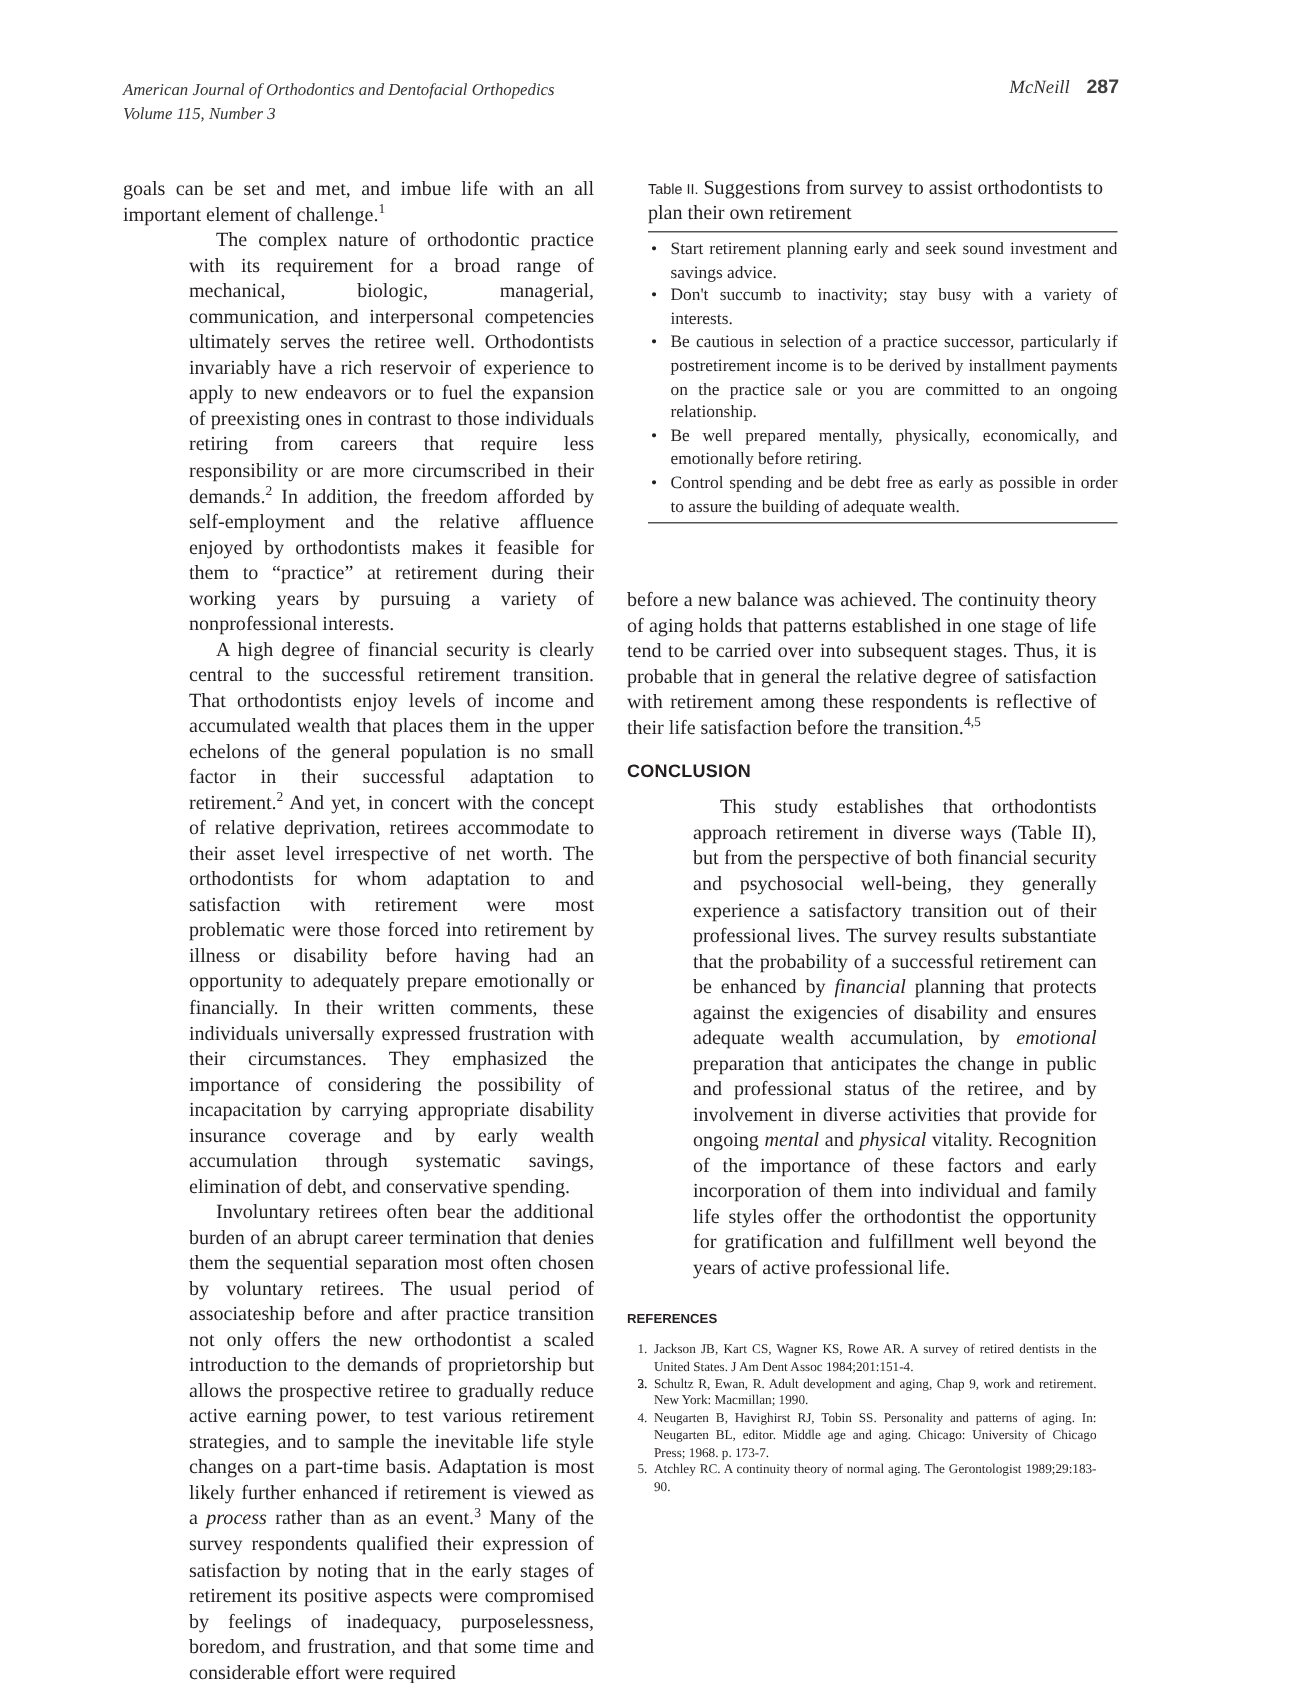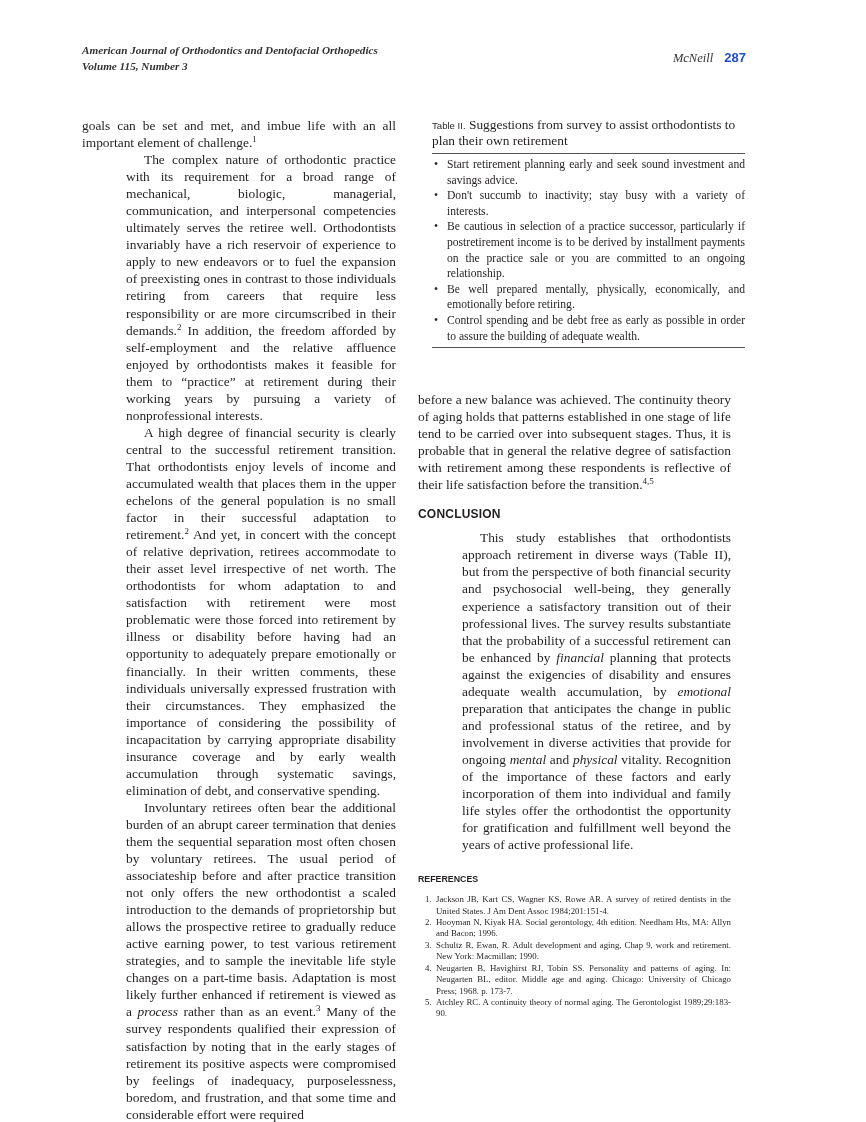--- a/index.html
+++ b/index.html
@@ -1,20 +1,20 @@
 <!DOCTYPE html>
 <html><head>
 <meta charset="utf-8">
 <style>
   html, body { margin: 0; padding: 0; background: #ffffff; }
   body { width: 866px; height: 1122px; position: relative; overflow: hidden; color: #231f20; font-family: "Liberation Serif", serif; }
-  .hdr-left { position: absolute; left: 82px; top: 42px; font-style: italic; font-size: 11.2px; line-height: 16px; color: #333; font-weight: bold; }
+  .hdr-left { position: absolute; left: 82px; top: 52px; font-style: italic; font-size: 11.2px; line-height: 16px; color: #333; }
   .hdr-right { position: absolute; right: 120px; top: 50px; font-size: 12.5px; color: #333; }
   .hdr-right .author { font-style: italic; margin-right: 8px; }
-  .hdr-right .pageno { font-family: "Liberation Sans", sans-serif; font-weight: bold; font-size: 13px; color: #1d4ed8; }
+  .hdr-right .pageno { font-family: "Liberation Sans", sans-serif; font-weight: bold; font-size: 13px; color: #404040; }
 
   .col { position: absolute; font-size: 13.4px; line-height: 17.05px; text-align: justify; }
   .col p { margin: 0; }
   .col p.ind { text-indent: 18px; margin-left: 44px; }
   #left-col { left: 82px; top: 117px; width: 314px; }
   #right-col { left: 418px; top: 391px; width: 313px; }
   sup { font-size: 9px; line-height: 0; vertical-align: 5px; }
   i { font-style: italic; }
 
   #table2 { position: absolute; left: 432px; top: 117px; width: 313px; }
@@ -65,18 +65,18 @@
   <div class="rule"></div>
 </div>
 
 <div class="col" id="right-col">
   <p><span>before a new balance was achieved. The continuity theory of aging holds that patterns established in one stage of life tend to be carried over into subsequent stages. Thus, it is probable that in general the relative degree of satisfaction with retirement among these respondents is reflective of their life satisfaction before the transition.</span><sup>4,5</sup></p>
   <div class="section-h">CONCLUSION</div>
   <p class="ind"><span>This study establishes that orthodontists approach retirement in diverse ways (Table II), but from the perspective of both financial security and psychosocial well-being, they generally experience a satisfactory transition out of their professional lives. The survey results substantiate that the probability of a successful retirement can be enhanced by </span><i>financial</i><span> planning that protects against the exigencies of disability and ensures adequate wealth accumulation, by </span><i>emotional</i><span> preparation that anticipates the change in public and professional status of the retiree, and by involvement in diverse activities that provide for ongoing </span><i>mental</i><span> and </span><i>physical</i><span> vitality. Recognition of the importance of these factors and early incorporation of them into individual and family life styles offer the orthodontist the opportunity for gratification and fulfillment well beyond the years of active professional life.</span></p>
   <div class="refs-h">REFERENCES</div>
   <ol class="refs">
     <li><span class="num">1.</span><span>Jackson JB, Kart CS, Wagner KS, Rowe AR. A survey of retired dentists in the United States. J Am Dent Assoc 1984;201:151-4.</span></li>
-    <li><span class="num">2.</span><span>Hooyman N, Kiyak HA. Social gerontology, 4th edition. Needham Hts, MA: Allyn and Bacon; 1996.</span></li>
+    <li><span class="num">2.</span></li>
     <li><span class="num">3.</span><span>Schultz R, Ewan, R. Adult development and aging, Chap 9, work and retirement. New York: Macmillan; 1990.</span></li>
     <li><span class="num">4.</span><span>Neugarten B, Havighirst RJ, Tobin SS. Personality and patterns of aging. In: Neugarten BL, editor. Middle age and aging. Chicago: University of Chicago Press; 1968. p. 173-7.</span></li>
     <li><span class="num">5.</span><span>Atchley RC. A continuity theory of normal aging. The Gerontologist 1989;29:183-90.</span></li>
   </ol>
 </div>
 
 </body></html>

